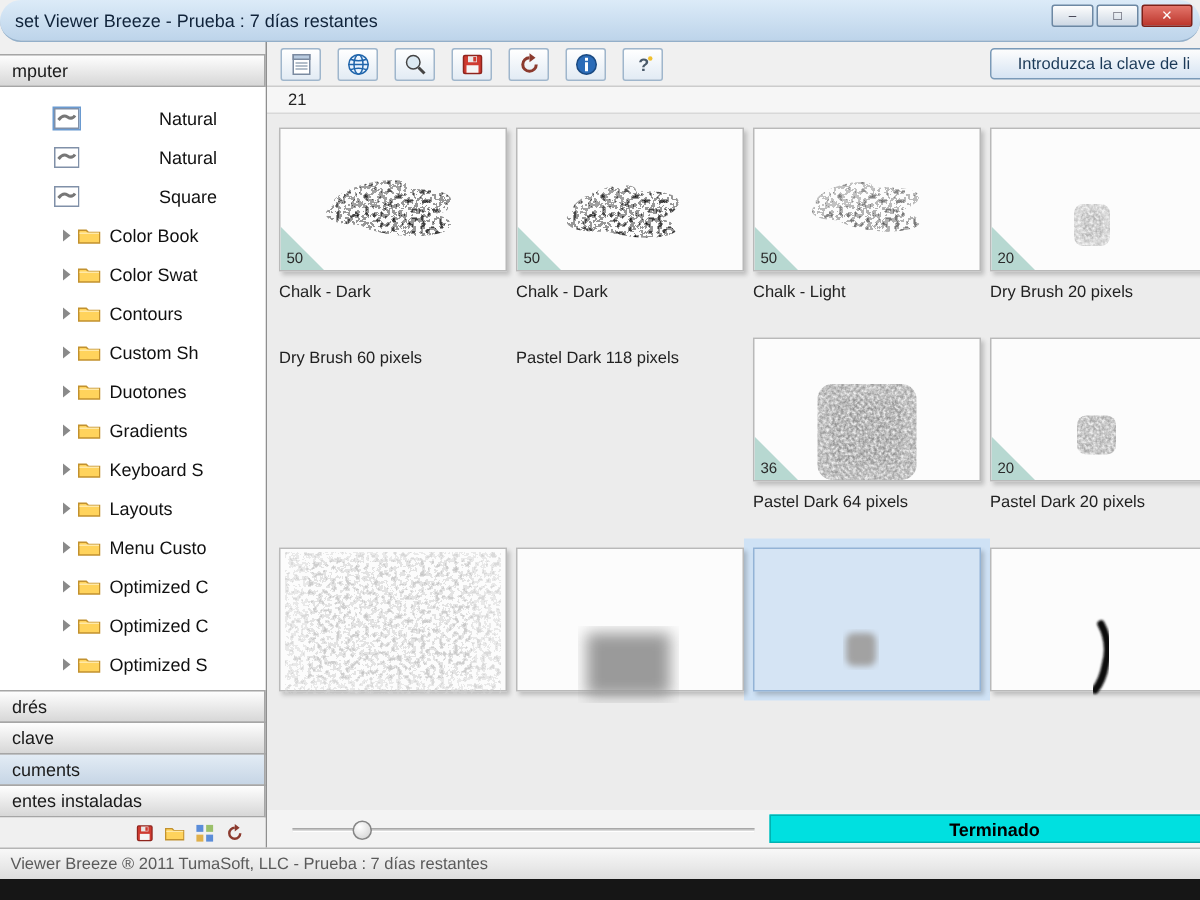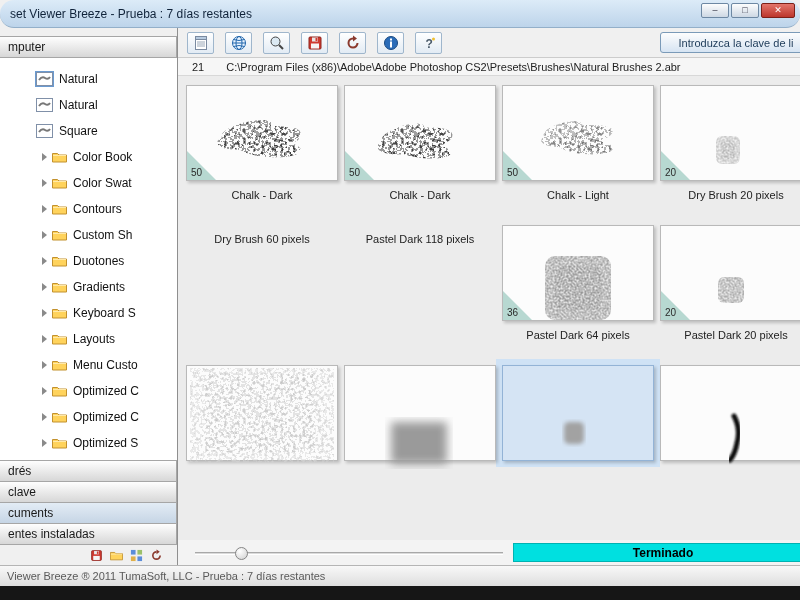--- a/index.html
+++ b/index.html
@@ -21,21 +21,21 @@
   .sidebar { position:absolute; left:0; top:28px; width:178px; height:537px;
     background:#f0f0f0; border-right:1px solid #8f8f8f; display:flex; flex-direction:column; }
   .acc-header { height:22px; line-height:20px; font-size:12px; color:#1a1a1a; padding-left:8px;
     background:linear-gradient(#fefefe,#d7d7d7); border:1px solid #a6a6a6; border-left:0; width:100%; }
   .acc-header.first { margin-top:8px; }
   .acc-header.panel { margin-top:-1px; }
   .acc-header.accent { background:linear-gradient(#e3ecf5,#c6d5e5); }
   .tree { flex:1; background:#fff; overflow:hidden; padding-top:8px; }
   .tree-item { display:flex; align-items:center; height:26px; font-size:12px; color:#111; white-space:nowrap; cursor:default; }
   .tree-item.folder { padding-left:42px; }
-  .tree-item.brush  { padding-left:36px; }
+  .tree-item.brush  { padding-left:36px;gap:47px; }
   .twisty { width:0; height:0; border-top:4px solid transparent; border-bottom:4px solid transparent;
     border-left:5px solid #8a8a8a; margin-right:5px; flex:none; }
   .ticon { display:inline-flex; margin-right:6px; flex:none; }
   .tree-item.sel .ticon { outline:1px solid #6a9ad0; background:#dcebfa; }
   .minibar { height:20px; background:#f0f0f0; display:flex; align-items:center; justify-content:flex-end;
     gap:7px; padding-right:14px; }
   .minibar svg { width:13px; height:13px; }
 
   
   .content { position:absolute; left:178px; top:28px; width:622px; height:537px; }
@@ -55,21 +55,21 @@
   .cell { width:152px; }
   .cell.selected { background:#cfe2f5; box-shadow:0 0 0 6px #cfe2f5; }
   .card { position:relative; width:152px; height:96px; background:#fcfcfc; border:1px solid #b9b9b9;
     box-shadow:2px 2px 3px rgba(0,0,0,0.20); }
   .cell.selected .card { background:#d5e4f4; border-color:#93b3d6; }
   .card svg.tex { width:150px; height:130px; display:block; }
   .corner { position:absolute; left:0; bottom:0; width:30px; height:30px; overflow:hidden; }
   .corner i { position:absolute; left:0; bottom:0; display:block; width:0; height:0;
     border-bottom:29px solid #b7d8d1; border-right:29px solid transparent; }
   .corner .size { position:absolute; left:4px; bottom:2px; font-size:10px; color:#2a2a2a; font-style:normal; }
-  .card-label { margin-top:8px; text-align:center; font-size:11px; color:#222; height:14px; white-space:nowrap; }
+  .card-label { margin-top:8px; font-size:11px; color:#222; height:14px; white-space:nowrap; }
 
   .sliderrow { position:absolute; left:0; bottom:0; width:100%; height:25px; background:#f3f3f3; }
   .track { position:absolute; left:17px; top:12px; width:308px; height:3px; background:#dadada;
     border-top:1px solid #a8a8a8; border-bottom:1px solid #ffffff; }
   .thumb { position:absolute; left:40px; top:-6px; width:13px; height:13px; border-radius:50%;
     background:radial-gradient(circle at 35% 30%, #ffffff, #cfcfcf); border:1px solid #858585; }
   .progress { position:absolute; left:335px; top:3px; width:300px; height:19px; background:#00e0e0;
     border:1px solid #00b2b2; display:flex; align-items:center; justify-content:center;
     font-size:12px; font-weight:bold; color:#000; }
 
@@ -377,21 +377,20 @@
                 <circle cx="12.5" cy="4" r="1.5" fill="#f0c030"></circle>
               </svg>
             </span>
           </span>
         </span>
       <button class="license-btn">Introduzca la clave de li</button>
     </div>
 
     <div class="pathbar">
       <span>21</span>
-      <span>C:\Program Files (x86)\Adobe\Adobe Photoshop CS2\Presets\Brushes\Natural Brushes 2.abr</span>
     </div>
 
     <div class="gridarea">
       <div class="grid">
           <div class="cell">
             <div class="card">
               <svg class="tex" viewBox="0 0 150 130">
                 <g filter="url(#fChalk)">
                   <ellipse cx="72" cy="52" rx="42" ry="11" fill="#1c1c1c" transform="rotate(-7 72 52)"></ellipse>
                   <ellipse cx="82" cy="62" rx="32" ry="9" fill="#101010" transform="rotate(4 82 62)"></ellipse>

